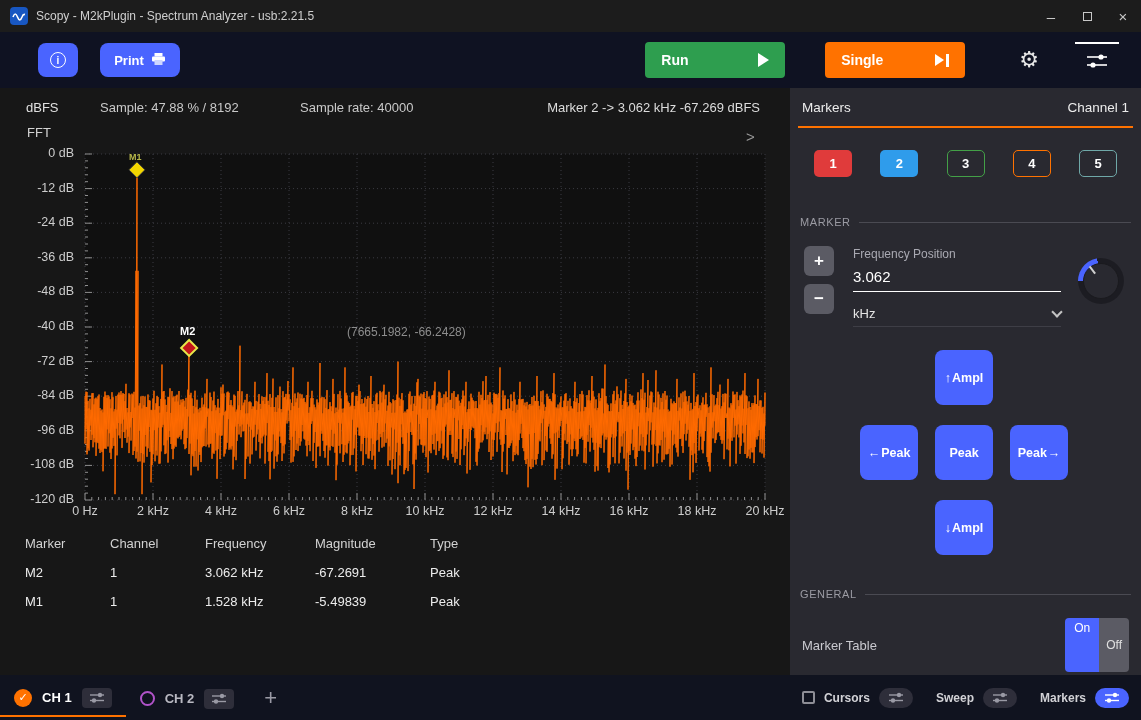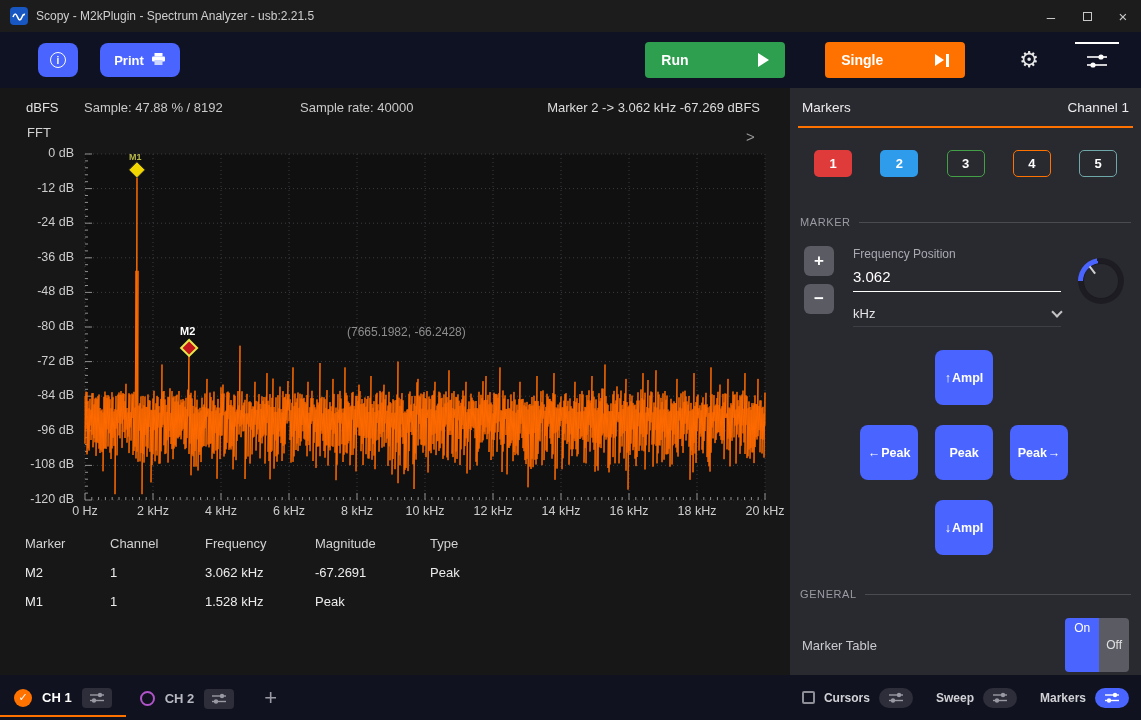--- a/index.html
+++ b/index.html
@@ -35,21 +35,21 @@
   .single-icon .play-tri { border-left-width:9px; border-top-width:6px; border-bottom-width:6px; }
   .single-icon .bar { width:3px; height:13px; background:#fff; }
   .gear-btn { margin-left:48px; background:none; border:none; color:#e8e8e8; font-size:22px; cursor:pointer; line-height:1; }
   .panel-toggle { margin-left:30px; background:none; border:none; border-top:2px solid #fff;
                   padding:9px 10px 6px; color:#fff; cursor:pointer; }
 
   
   .plot-region { position:absolute; left:0; top:88px; width:790px; height:587px; background:#171717; }
   .hdr-text { position:absolute; top:12px; font-size:13px; color:#c9c9c9; white-space:nowrap; }
   #unit-label { left:26px; color:#e0e0e0; }
-  #sample-info { left:84px; }
+  #sample-info { left:100px; }
   #sample-rate { left:300px; }
   #marker-readout { right:30px; color:#dcdcdc; }
   #fft-label { position:absolute; left:27px; top:37px; font-size:13px; color:#d4d4d4; }
   .y-tick-label { position:absolute; left:0; width:74px; text-align:right; font-size:12.5px; color:#cdcdcd; }
   .x-tick-label { position:absolute; top:416px; width:64px; margin-left:-32px; text-align:center; font-size:12.5px; color:#cdcdcd; }
   #plot-svg { position:absolute; left:80px; top:60px; font-family:inherit; }
   #plot-svg .grid { stroke:#3b3b42; stroke-width:1; stroke-dasharray:1 3; }
   #plot-svg .tick { stroke:#909090; stroke-width:1; }
   #plot-svg .trace { stroke:#ff6a00; stroke-width:1; fill:none; }
   #plot-svg .mk-label { fill:#fff; font-size:11px; font-weight:bold; }
@@ -193,21 +193,21 @@
     <span class="hdr-text" id="sample-info">Sample: 47.88 % / 8192</span>
     <span class="hdr-text" id="sample-rate">Sample rate: 40000</span>
     <span class="hdr-text" id="marker-readout">Marker 2 -&gt; 3.062 kHz -67.269 dBFS</span>
     <span id="fft-label">FFT</span>
     <div id="y-labels">
         <div class="y-tick-label" style="top: 58px;">0 dB</div>
         <div class="y-tick-label" style="top: 92.6px;">-12 dB</div>
         <div class="y-tick-label" style="top: 127.2px;">-24 dB</div>
         <div class="y-tick-label" style="top: 161.8px;">-36 dB</div>
         <div class="y-tick-label" style="top: 196.4px;">-48 dB</div>
-        <div class="y-tick-label" style="top: 231px;">-80 dB</div>
+        <div class="y-tick-label" style="top: 231px;">-40 dB</div>
         <div class="y-tick-label" style="top: 265.6px;">-72 dB</div>
         <div class="y-tick-label" style="top: 300.2px;">-84 dB</div>
         <div class="y-tick-label" style="top: 334.8px;">-96 dB</div>
         <div class="y-tick-label" style="top: 369.4px;">-108 dB</div>
         <div class="y-tick-label" style="top: 404px;">-120 dB</div>
       </div>
     <svg id="plot-svg" width="690" height="358" viewBox="0 0 690 358">
         <rect x="5" y="6" width="680" height="346" fill="#101010"></rect>
         <line class="grid" x1="5.0" y1="6" x2="5.0" y2="352"></line>
         <line class="grid" x1="5" y1="6.0" x2="685" y2="6.0"></line>
@@ -411,20 +411,21 @@
         <div class="mt-cell mt-head">Magnitude</div>
         <div class="mt-cell mt-head">Type</div>
         <div class="mt-cell">M2</div>
         <div class="mt-cell">1</div>
         <div class="mt-cell">3.062 kHz</div>
         <div class="mt-cell">-67.2691</div>
         <div class="mt-cell">Peak</div>
         <div class="mt-cell">M1</div>
         <div class="mt-cell">1</div>
         <div class="mt-cell">1.528 kHz</div>
+        <div class="mt-cell">-5.49839</div>
         <div class="mt-cell">Peak</div>
       </div>
   </div>
 
   <div class="side-panel">
     <div class="panel-header">
       <span>Markers</span>
       <span>Channel 1</span>
     </div>
     <div class="panel-underline"></div>

